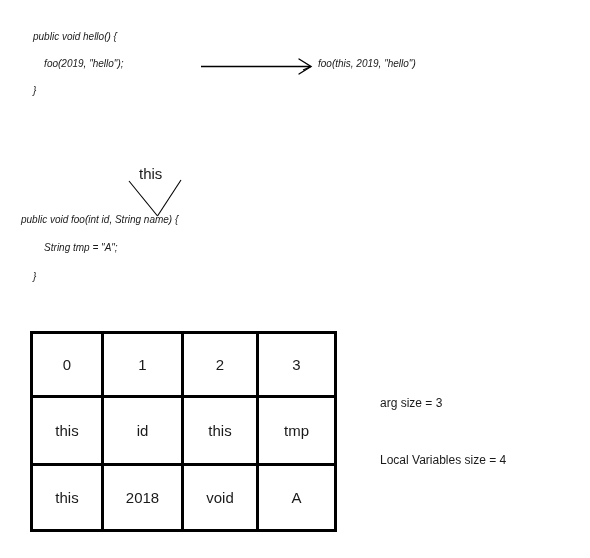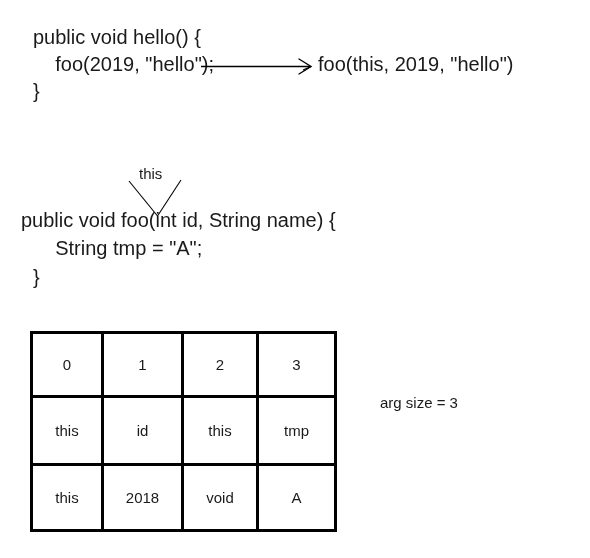--- a/index.html
+++ b/index.html
@@ -21,39 +21,40 @@
     position: absolute;
     left: 0; top: 0;
     width: 590px;
     height: 558px;
   }
 
   
   .code-line {
     position: absolute;
     font-family: "Liberation Sans", sans-serif;
-    font-size: 20px;
+    font-size: 10px;
     line-height: 18px;
     white-space: pre;
     color: #1a1a1a;
+    font-style: italic;
   }
 
   .annot-label {
     position: absolute;
     font-family: "Liberation Sans", sans-serif;
     font-size: 15px;
     line-height: 17px;
     white-space: pre;
     color: #1a1a1a;
   }
 
   .side-label {
     position: absolute;
     font-family: "Liberation Sans", sans-serif;
-    font-size: 15px;
+    font-size: 12px;
     line-height: 18px;
     white-space: pre;
     color: #1a1a1a;
   }
 
   
   .overlay {
     position: absolute;
     left: 0; top: 0;
     width: 590px;
@@ -105,20 +106,21 @@
   <div class="annot-label" style="left:139px; top:165px;">this</div>
 
   <div class="code-line" style="left:21px; top:211px;">public void foo(int id, String name) {</div>
 
   <div class="code-line" style="left:33px; top:239px;">    String tmp = "A";</div>
 
   <div class="code-line" style="left:33px; top:268px;">}</div>
 
   <div class="side-label" style="left:380px; top:394px;">arg size = 3</div>
 
+  <div class="side-label" style="left:380px; top:451px;">Local Variables size = 4</div>
 
   <table class="frame-table">
     <tbody>
       <tr class="row-index">
         <td class="col-0">0</td>
         <td class="col-1">1</td>
         <td class="col-2">2</td>
         <td class="col-3">3</td>
       </tr>
       <tr class="row-name">

